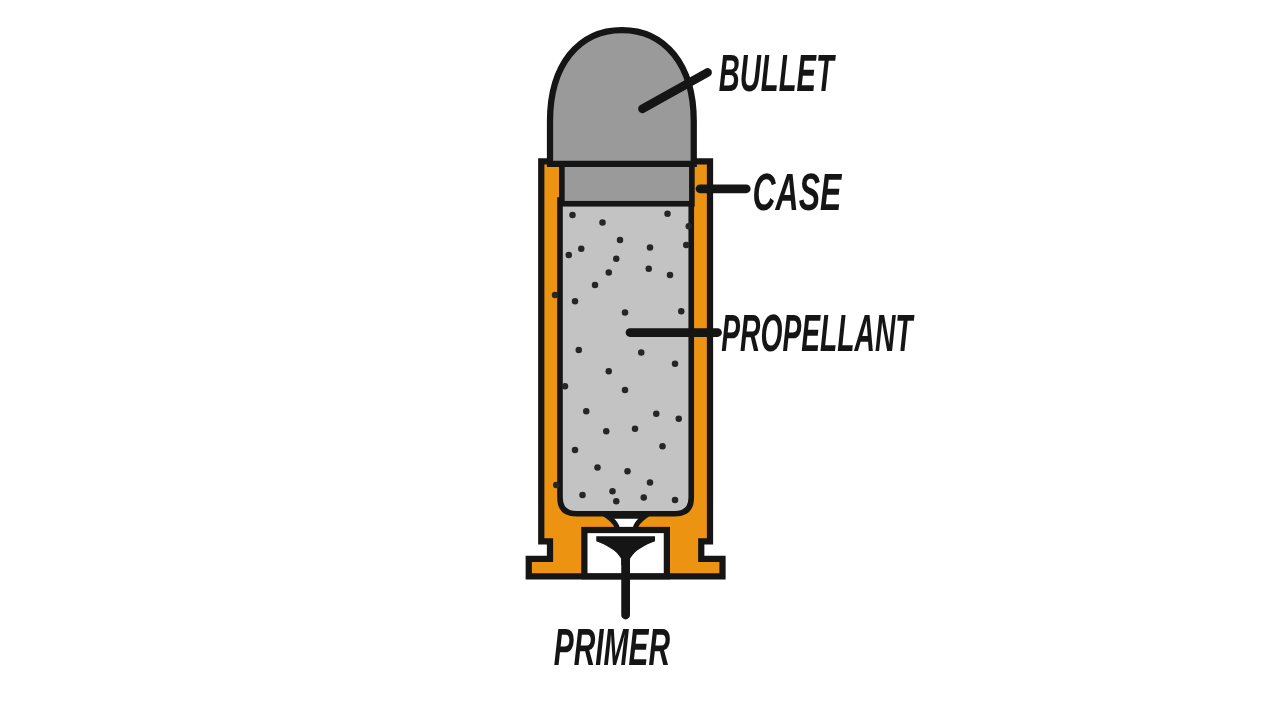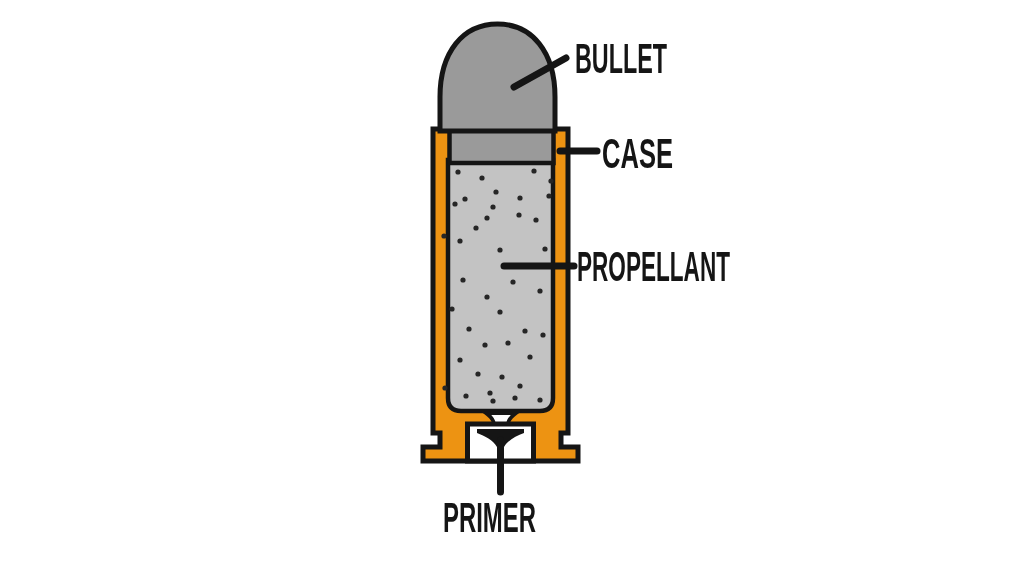--- a/index.html
+++ b/index.html
@@ -3,20 +3,21 @@
 <meta charset="utf-8">
 <style>
   html,body { margin:0; padding:0; }
   body { background:#ffffff; }
   .stage {
     position:relative;
     width:984px; height:575px;
     background: var(--bg, #ffffff);
     overflow:hidden;
     font-family:"Liberation Sans", sans-serif;
+    font-style:italic;
   }
   svg { position:absolute; left:0; top:0; }
   .case-shape     { fill: var(--case-brass, #ED9312); stroke: var(--outline,#151515); stroke-width:5; }
   .bullet-shape   { fill: var(--bullet-gray, #9A9A9A); stroke: var(--outline,#151515); stroke-width:5; }
   .bullet-base    { fill: var(--bullet-gray, #9A9A9A); stroke: var(--outline,#151515); stroke-width:4.5; }
   .propellant-shape { fill: var(--propellant-gray, #C3C3C3); stroke: var(--outline,#151515); stroke-width:4.5; }
   .dot            { fill: var(--dot-color, #262626); }
   .flash-channel  { fill:#ffffff; stroke: var(--outline,#151515); stroke-width:4; }
   .primer-cup     { fill:#ffffff; stroke: var(--outline,#151515); stroke-width:5; }
   .primer-anvil   { fill: var(--outline,#151515); }

